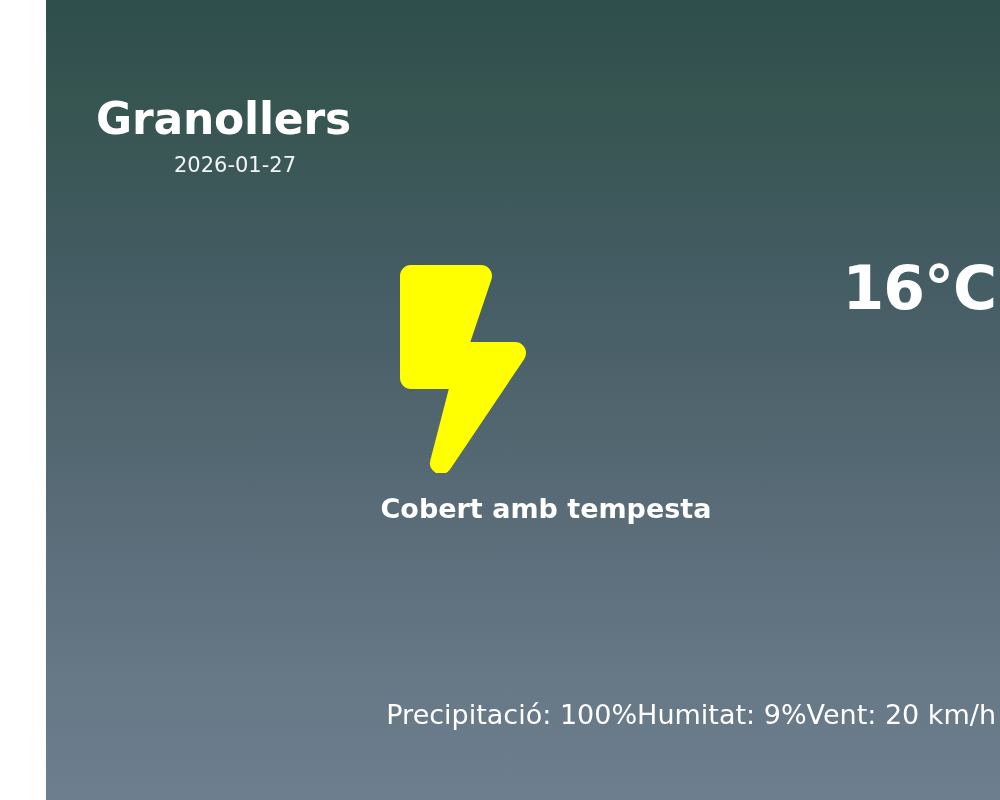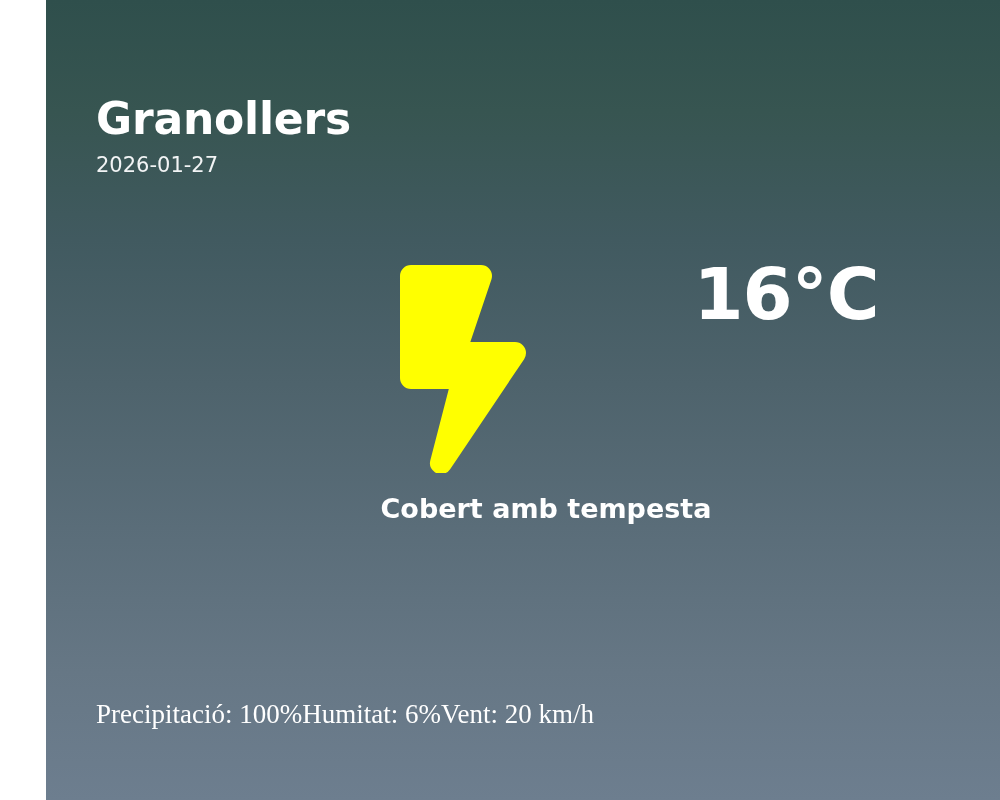--- a/index.html
+++ b/index.html
@@ -46,20 +46,21 @@
     color: #ffffff;
     text-align: left;
     white-space: nowrap;
   }
   .date-label {
     margin-top: 12px;
     font-size: 21px;
     font-weight: normal;
     line-height: 1.1;
     color: #f2f4f5;
+    text-align: center;
     width: 278px;
     white-space: nowrap;
   }
 
   
   .mid-row {
     position: absolute;
     left: 0;
     top: 258px;
     width: 1000px;
@@ -80,27 +81,26 @@
   }
 
   .temp-block {
     position: absolute;
     right: 50px;
     top: 0px;
     text-align: right;
     width: 420px;
   }
   .temp-current {
-    font-size: 72px;
+    font-size: 60px;
     font-weight: bold;
     line-height: 1.0;
     letter-spacing: -1px;
     color: #ffffff;
     white-space: nowrap;
-    text-align: center;
   }
   .temp-min {
     margin-top: 20px;
     font-size: 34px;
     font-weight: normal;
     line-height: 1.05;
     color: #ffffff;
     white-space: nowrap;
   }
 
@@ -118,23 +118,22 @@
     white-space: nowrap;
   }
 
   
   .stats-row {
     position: absolute;
     left: 50px;
     right: 50px;
     top: 700px;
     display: flex;
-    justify-content: flex-start;
+    justify-content: flex-end;
     align-items: baseline;
-    font-family: Liberation Serif, serif;
   }
   .stat-item {
     font-size: 27px;
     font-weight: normal;
     line-height: 1.1;
     color: #ffffff;
     white-space: nowrap;
   }
 </style>
 </head>
@@ -165,17 +164,17 @@
     <div class="temp-block">
       <div class="temp-current">16°C</div>
     </div>
 
   </div>
 
   <div class="description">Cobert amb tempesta</div>
 
   <div class="stats-row">
     <div class="stat-item">Precipitació: 100%</div>
-    <div class="stat-item">Humitat: 6%</div>
+    <div class="stat-item">Humitat: 9%</div>
     <div class="stat-item">Vent: 20 km/h</div>
   </div>
 
 </div>
 
 </body></html>

